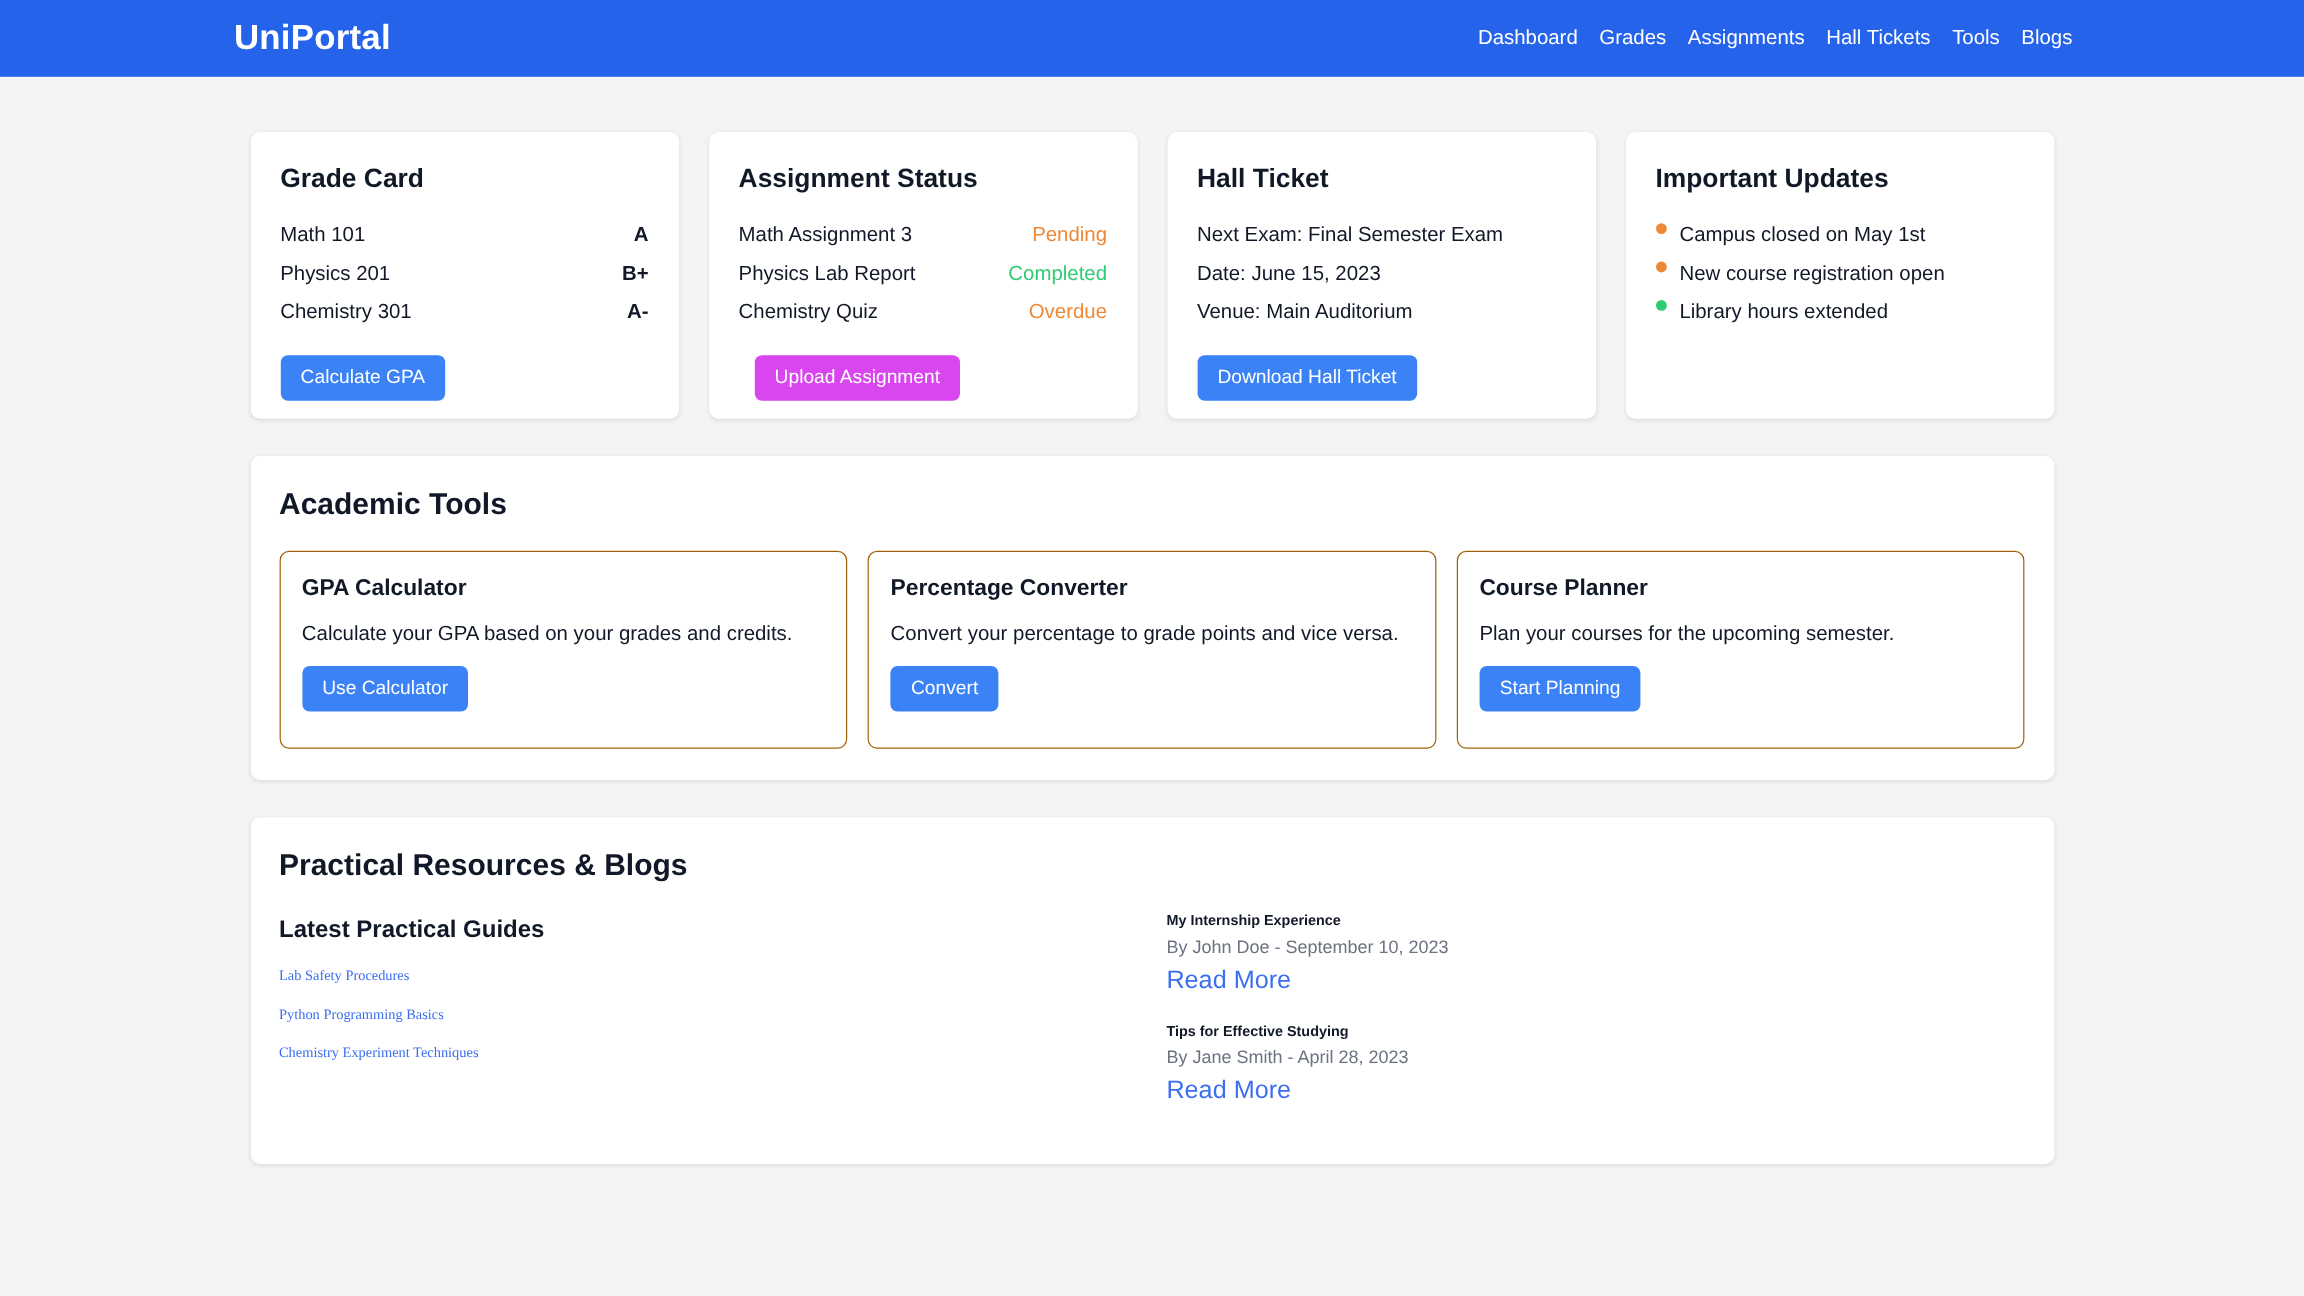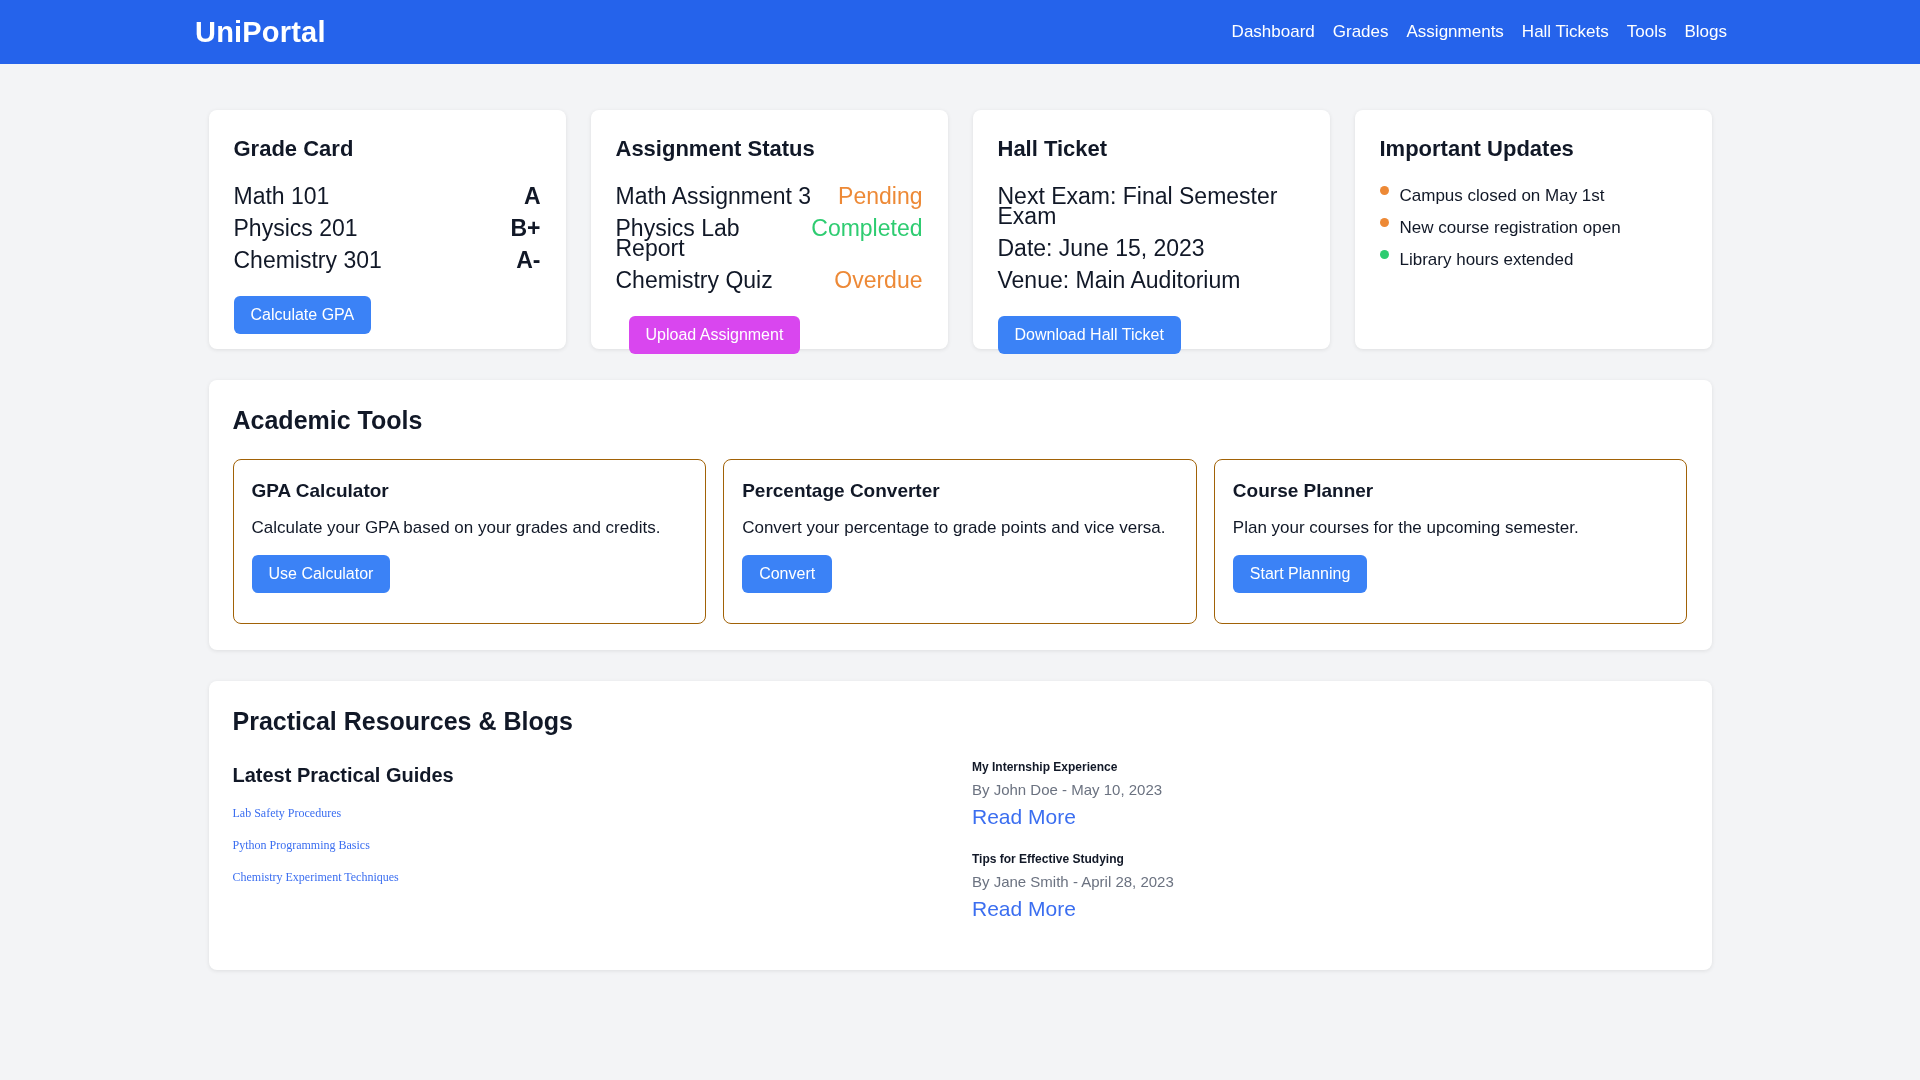--- a/index.html
+++ b/index.html
@@ -37,21 +37,21 @@
     border-radius: 8px;
     box-shadow: 0 1px 4px rgba(0,0,0,0.09);
     padding: 26px 25px;
     height: 239px;
   }
   .card h2 { margin: 0 0 24px 0; font-size: 22px; line-height: 26px; }
   .kv-row {
     display: flex;
     justify-content: space-between;
     align-items: flex-start;
-    font-size: 23px;
+    font-size: 17px;
     line-height: 20px;
     margin-bottom: 12px;
   }
   .kv-row .grade { font-weight: bold; }
   .status-orange { color: #ed8936; }
   .status-green  { color: #2ecc71; }
   .btn {
     display: inline-block;
     border: none;
     border-radius: 6px;
@@ -229,21 +229,21 @@
       <div class="res-col">
         <h3>Latest Practical Guides</h3>
         <a href="#" class="guide-link">Lab Safety Procedures</a>
         <a href="#" class="guide-link">Python Programming Basics</a>
         <a href="#" class="guide-link">Chemistry Experiment Techniques</a>
       </div>
 
       <div class="res-col">
         <div class="post">
           <h4>My Internship Experience</h4>
-          <p class="meta">By John Doe - May 10, 2023</p>
+          <p class="meta">By John Doe - September 10, 2023</p>
           <a href="#" class="read-more">Read More</a>
         </div>
         <div class="post">
           <h4>Tips for Effective Studying</h4>
           <p class="meta">By Jane Smith - April 28, 2023</p>
           <a href="#" class="read-more">Read More</a>
         </div>
       </div>
 
     </div>

